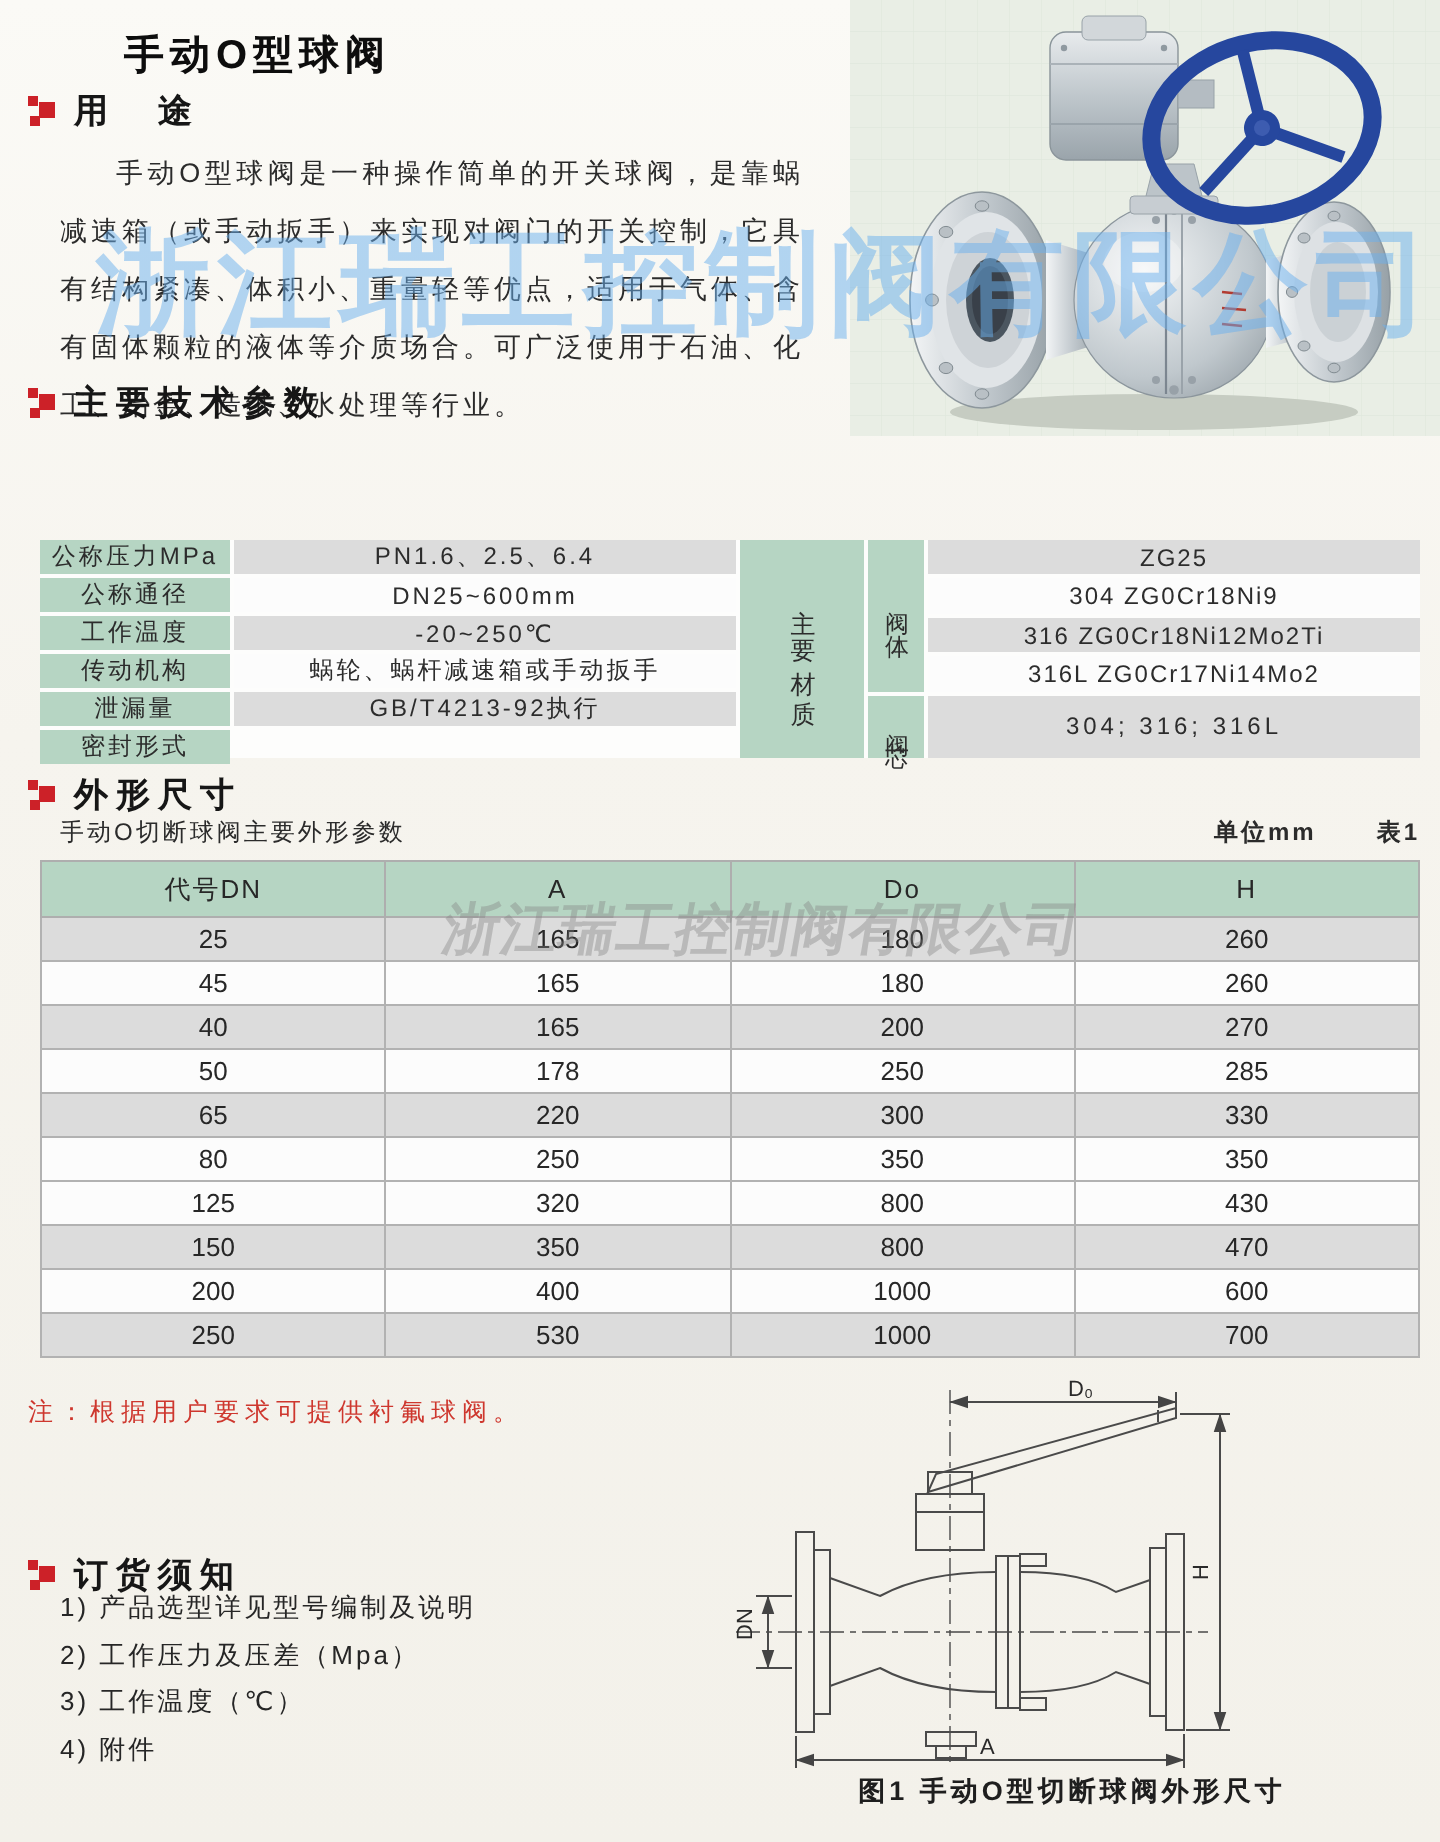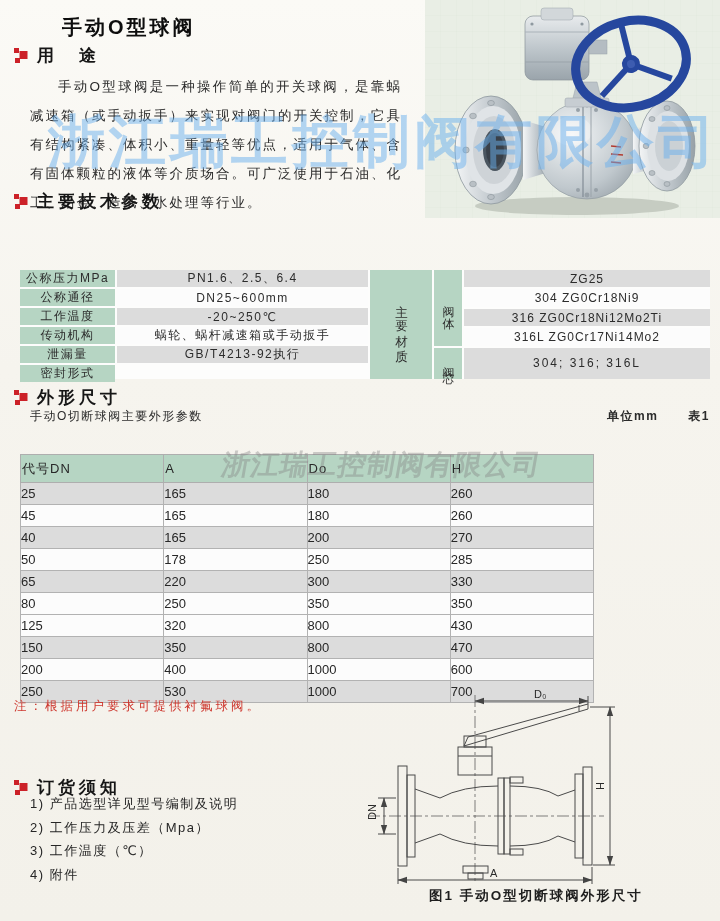--- a/index.html
+++ b/index.html
@@ -34,22 +34,22 @@
   .vert{writing-mode:vertical-rl;text-orientation:upright;}
   .vert.group{letter-spacing:15px;font-size:12.5px;}
   .vert.body{letter-spacing:12px;}
   .vert.core{letter-spacing:6px;}
   
   .dims-meta{position:absolute;left:30px;top:408px;width:680px;display:flex;align-items:baseline;
     font-size:12px;letter-spacing:1.5px;color:#2b2b2b;z-index:2;}
   .dims-meta .sub{flex:1;}
   .dims-meta .unit{margin-right:30px;font-weight:bold;}
   .dims-meta .tno{font-weight:bold;}
-  table.dims{position:absolute;left:20px;top:430px;width:574px;border-collapse:collapse;z-index:2;
-    font-size:13px;text-align:left;color:#272727;border:1px solid #9c9c9c;margin-top:24px;}
+  table.dims{position:absolute;left:20px;top:430px;width:690px;border-collapse:collapse;z-index:2;
+    font-size:13px;text-align:center;color:#272727;border:1px solid #9c9c9c;}
   table.dims th{background:#b6d5c3;height:25px;font-weight:normal;border:1px solid #aeaeae;letter-spacing:1px;}
   table.dims td{height:21px;border:1px solid #b2b2b2;padding:0;}
   table.dims tr.gray td{background:#dcdcdc;}
   table.dims tr.white td{background:#fcfcfc;}
   
   .note{position:absolute;left:14px;top:698px;font-size:12.5px;letter-spacing:3px;color:#ce372e;z-index:2;}
   .ordering-items{position:absolute;left:30px;top:792px;font-size:13px;letter-spacing:1.5px;line-height:23.5px;color:#262626;}
   
   .figure{position:absolute;left:352px;top:690px;width:368px;z-index:2;}
   .figure svg{display:block;}

